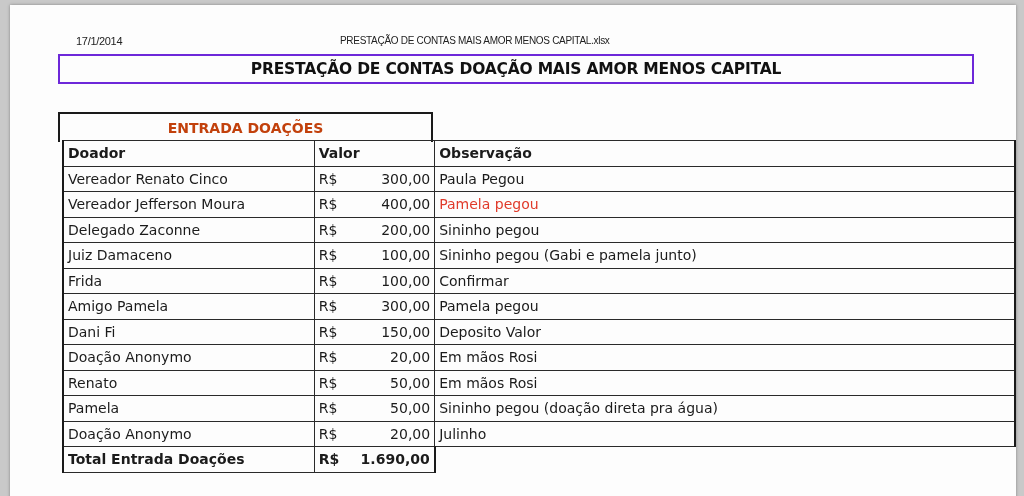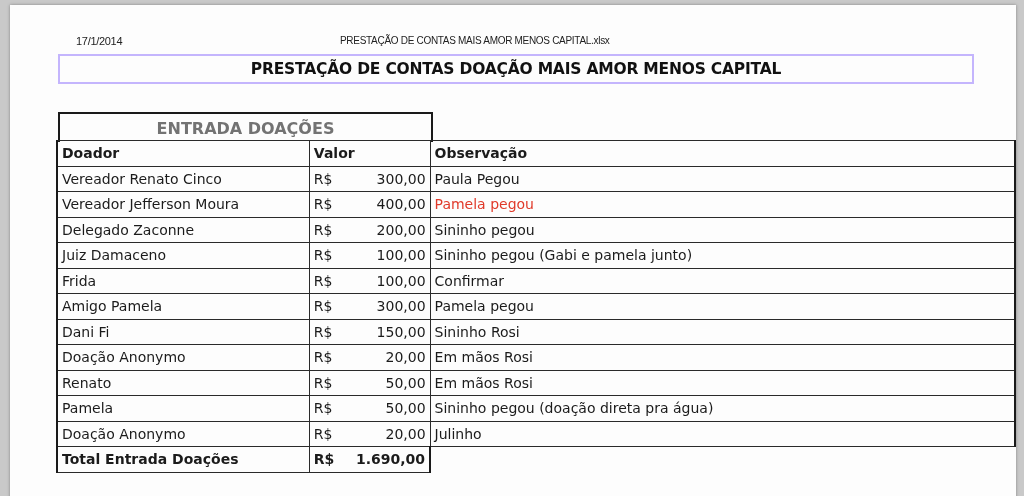--- a/index.html
+++ b/index.html
@@ -17,34 +17,34 @@
   .hdr-date {
     position: absolute; left: 52px; top: 30px;
     font-size: 11px; color: #222; letter-spacing: -0.3px; margin-left: 14px;
   }
   .hdr-file {
     position: absolute; left: 330px; top: 30px;
     font-size: 10px; color: #222; letter-spacing: -0.3px;
   }
   .title-box {
     position: absolute; left: 48px; top: 49px; width: 912px; height: 26px;
-    border: 2px solid #c4b5fd;
+    border: 2px solid #6d28d9;
     display: flex; align-items: center; justify-content: center;
     font-family: "DejaVu Sans", sans-serif; font-weight: bold;
     font-size: 15.5px; color: #111; letter-spacing: -0.2px;
   }
   .section-box {
     position: absolute; left: 48px; top: 107px; width: 371px; height: 28px;
     border: 2px solid #1a1a1a; border-bottom: none;
     display: flex; align-items: center; justify-content: center;
     font-family: "DejaVu Sans", sans-serif; font-weight: bold;
-    font-size: 16px; color: #737373;
+    font-size: 14px; color: #c2410c;
   }
   table.entries {
-    position: absolute; left: 46px; top: 135px;
+    position: absolute; left: 52px; top: 135px;
     border-collapse: collapse;
     font-family: "DejaVu Sans", sans-serif;
     font-size: 14px; color: #1b1b1b;
   }
   table.entries td {
     border: 1.5px solid #2a2a2a;
     height: 25.5px; padding: 0 4px; white-space: nowrap;
     box-sizing: border-box;
   }
   table.entries tr.head td { font-weight: bold; }
@@ -145,21 +145,21 @@
   </tr>
 
   <tr>
     <td class="c-name outer-left"><span>Dani Fi</span></td>
     <td class="c-val">
       <div class="val-wrap">
         <span>R$</span>
         <span>150,00</span>
       </div>
     </td>
-    <td class="c-obs outer-right"><span>Sininho Rosi</span></td>
+    <td class="c-obs outer-right"><span>Deposito Valor</span></td>
   </tr>
 
   <tr>
     <td class="c-name outer-left"><span>Doação Anonymo</span></td>
     <td class="c-val">
       <div class="val-wrap">
         <span>R$</span>
         <span>20,00</span>
       </div>
     </td>

